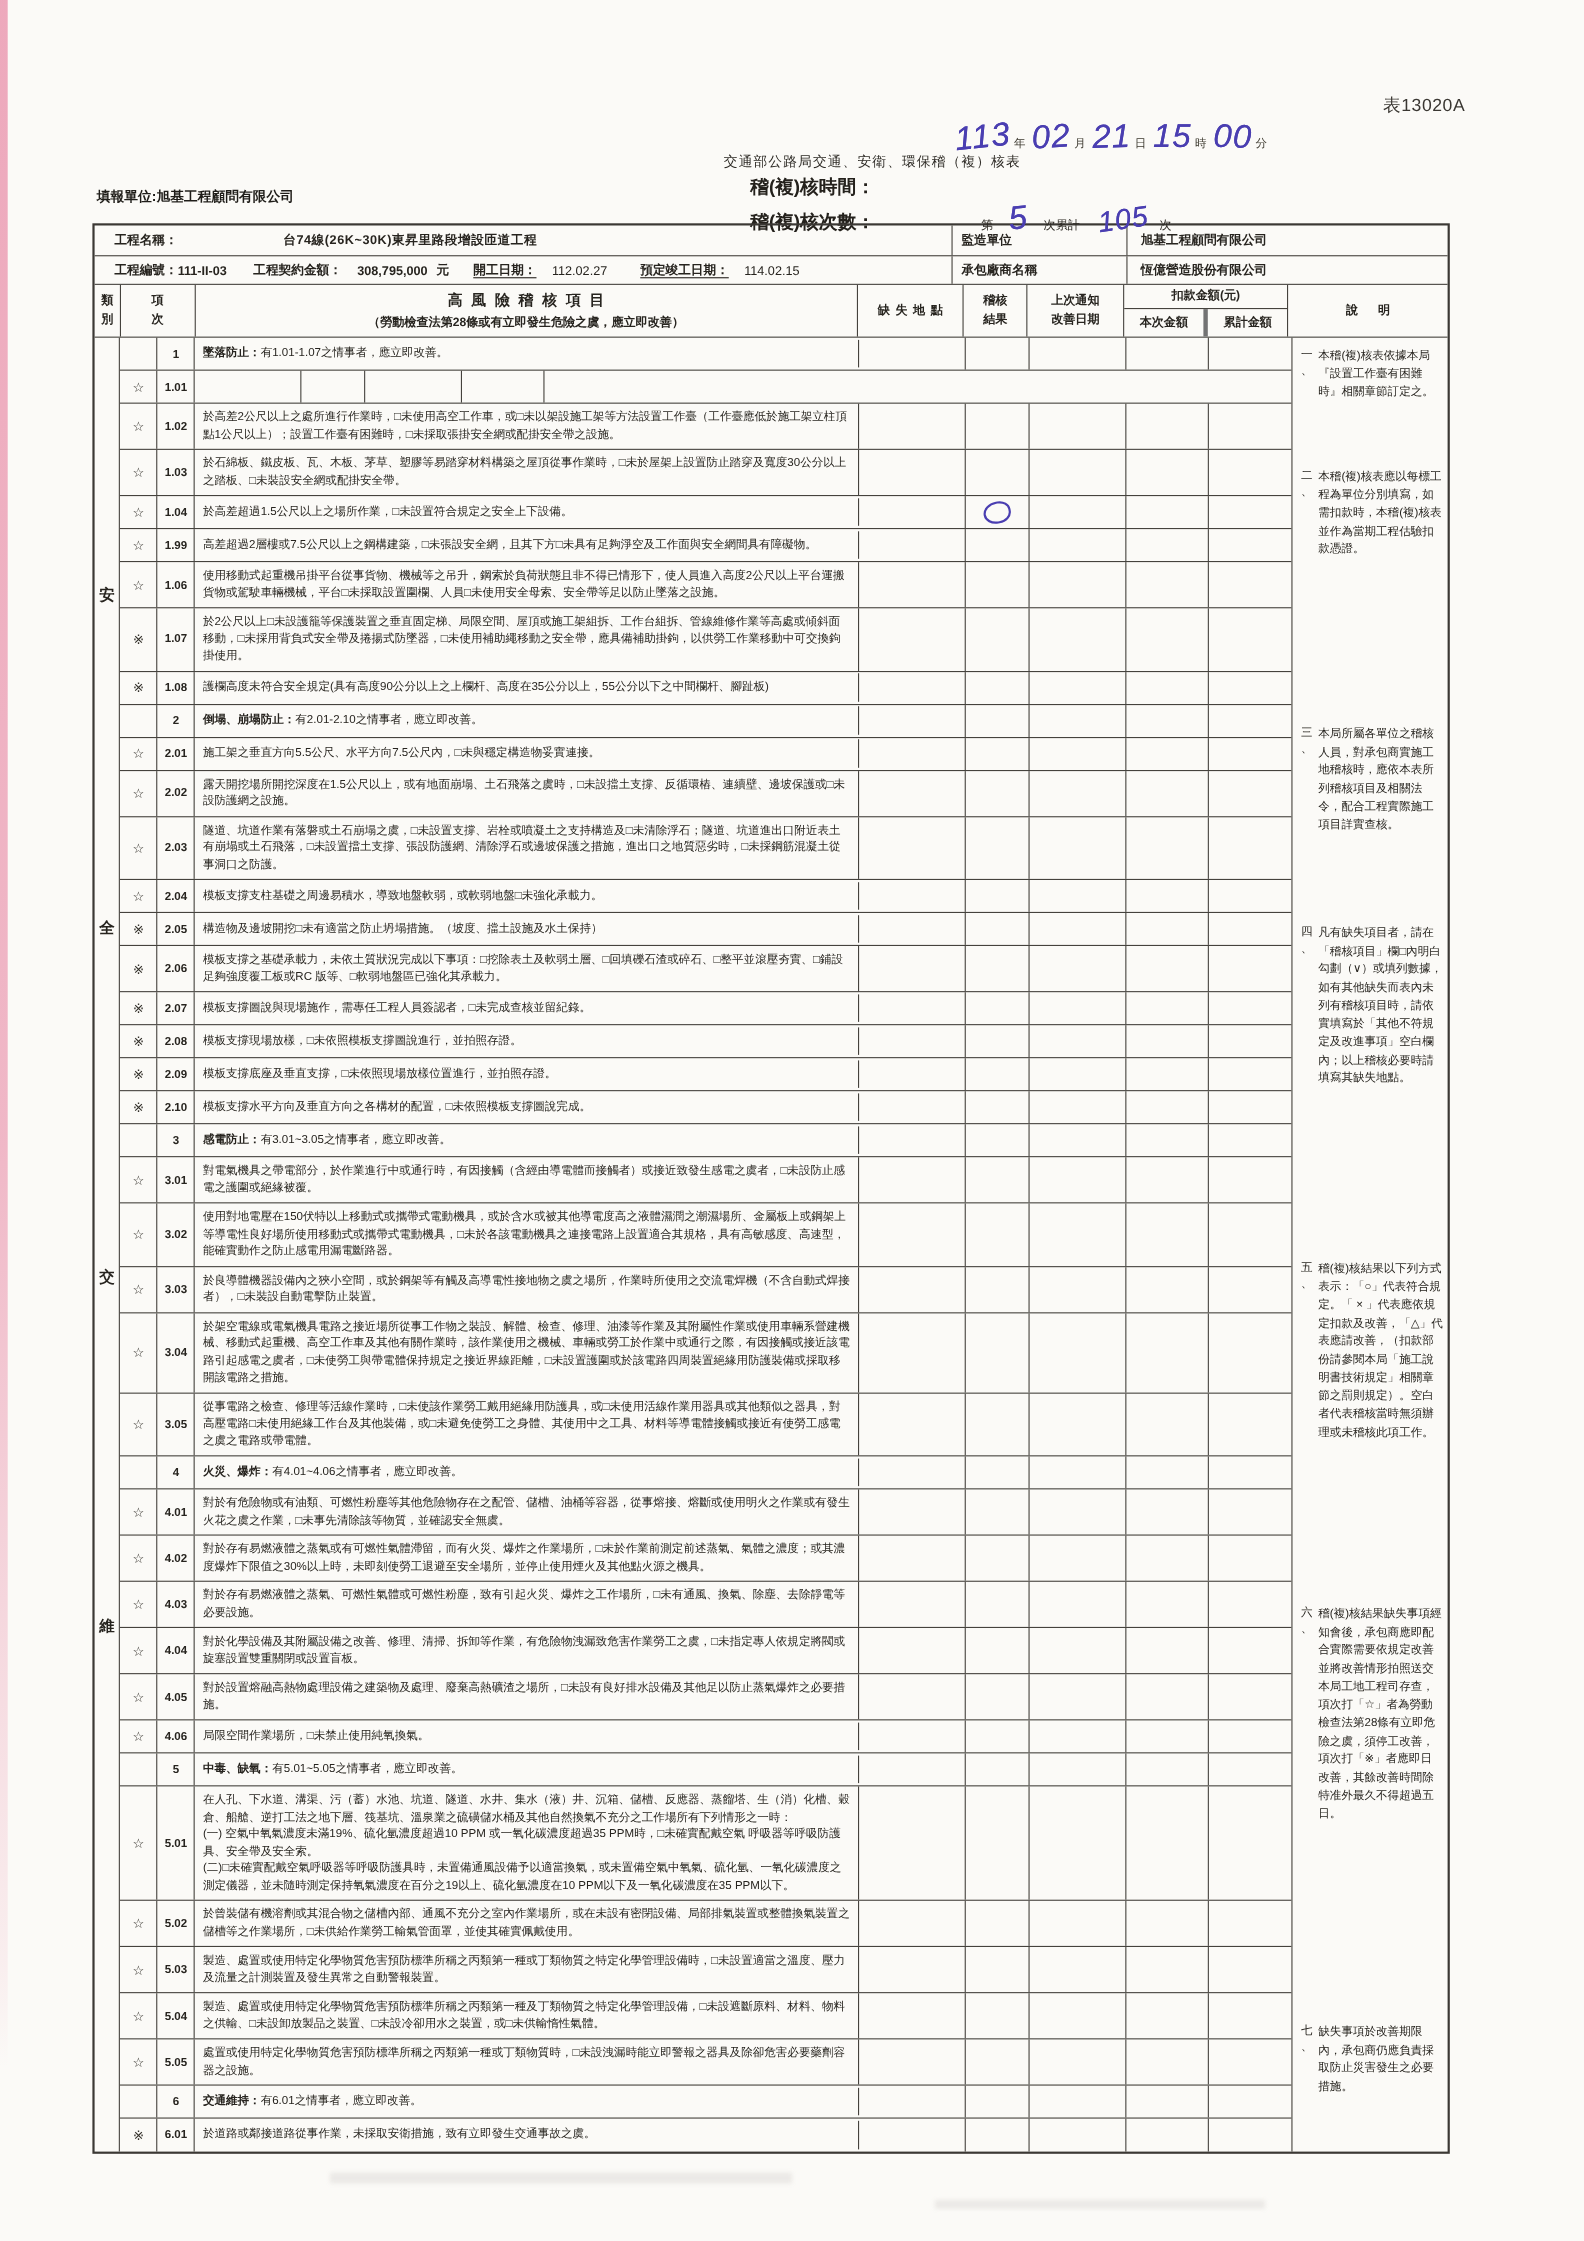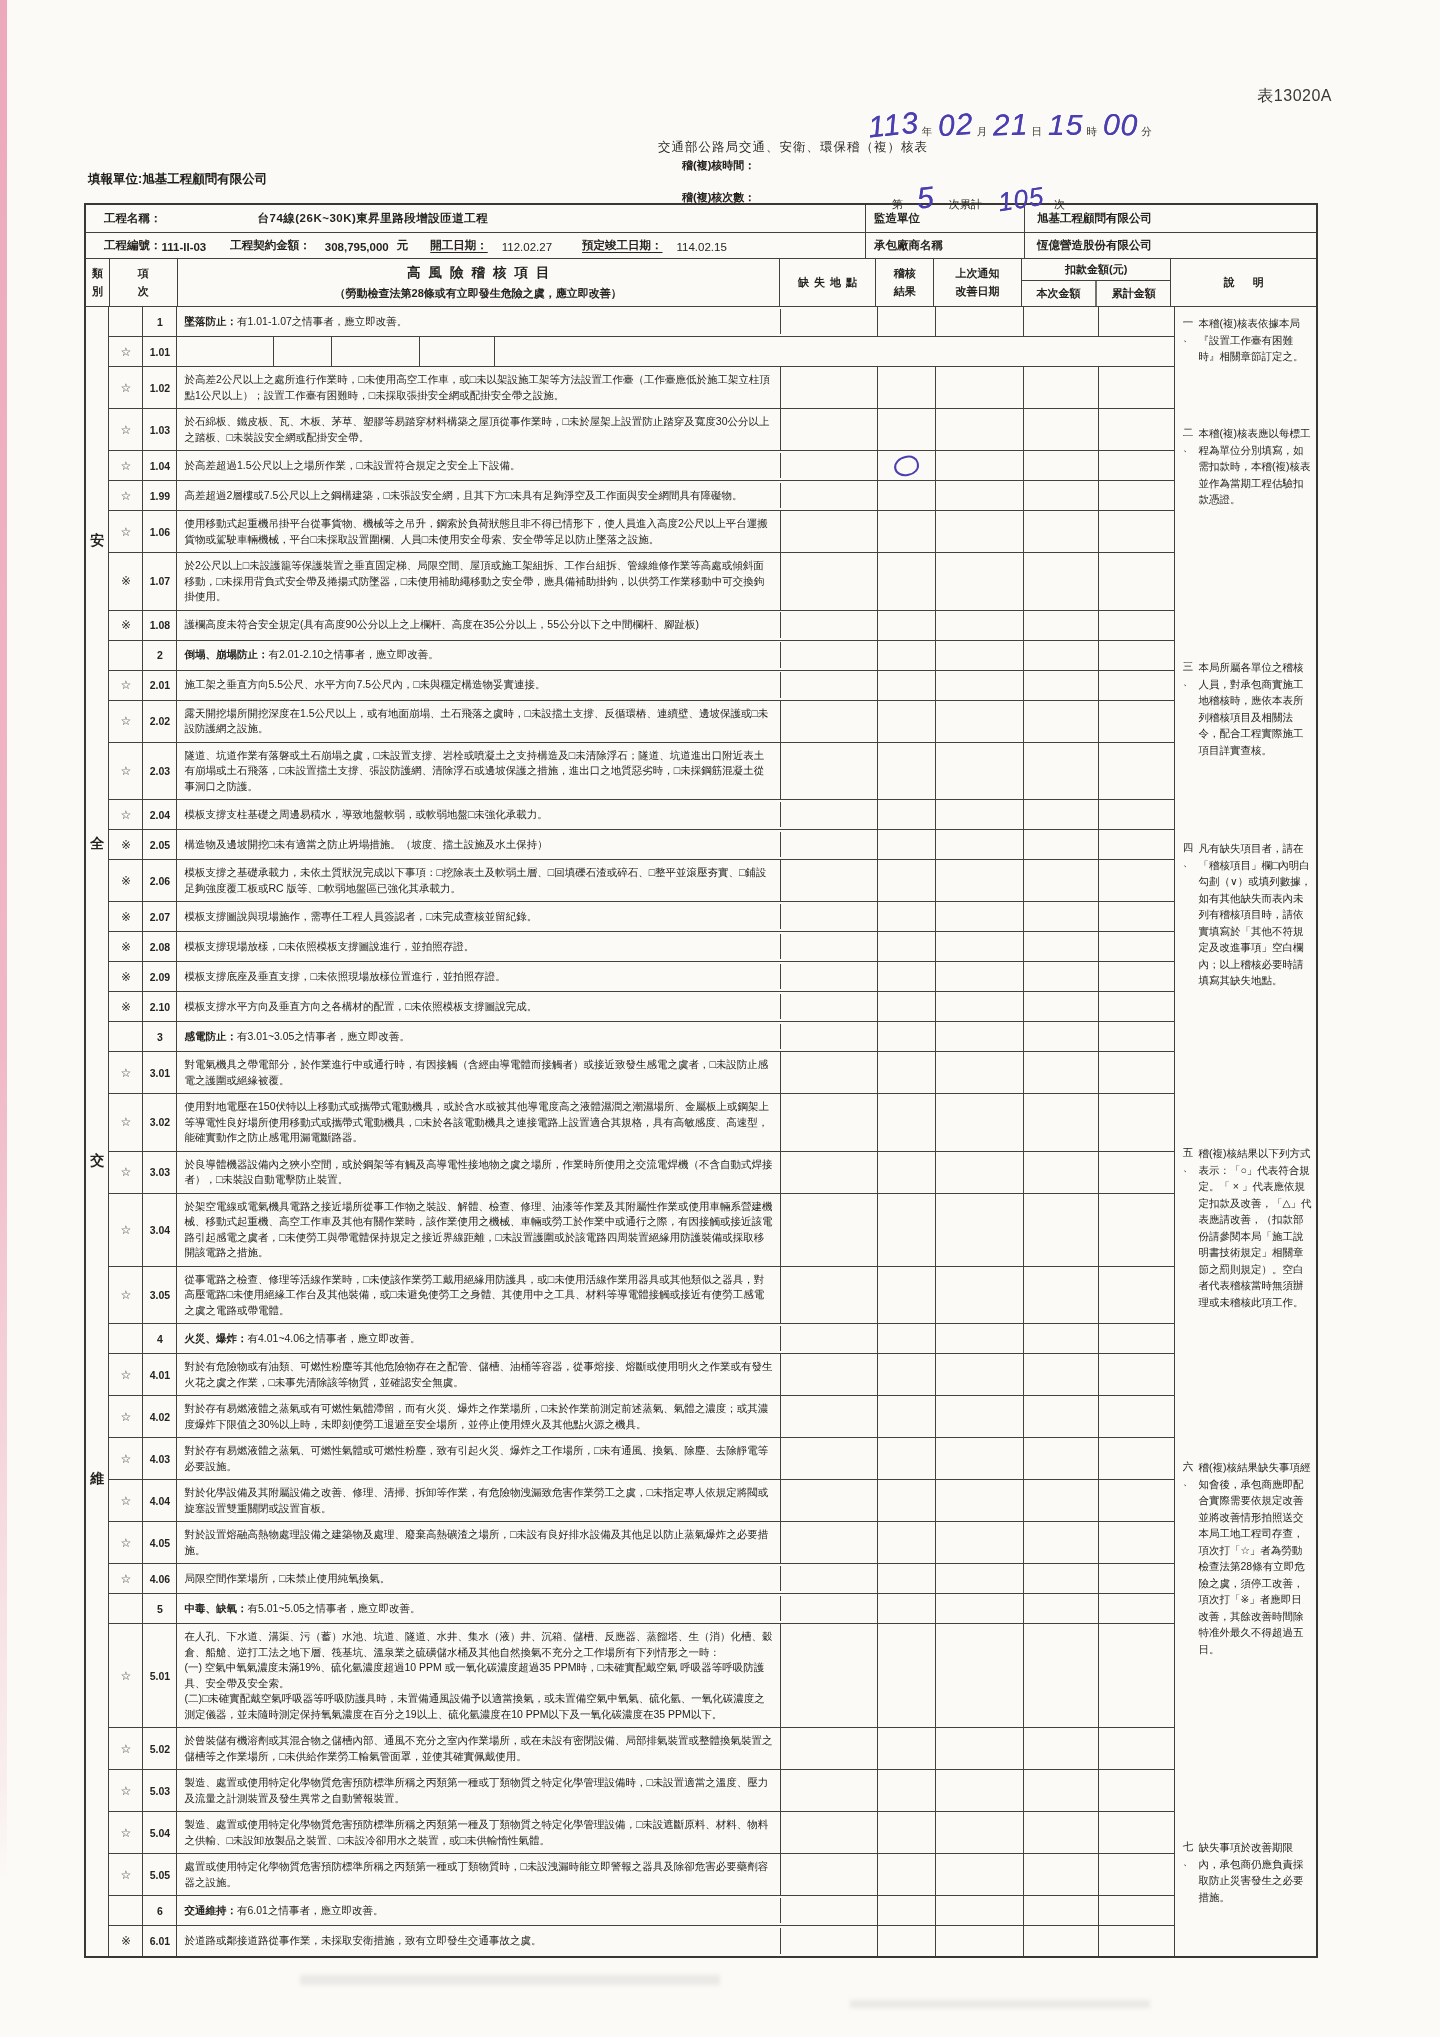--- a/index.html
+++ b/index.html
@@ -8,21 +8,21 @@
     background:#fbfaf7;
     font-family:"Liberation Sans","DejaVu Sans",sans-serif;
     color:#27241f;
     -webkit-font-smoothing:antialiased;
   }
   .scan-edge{position:absolute;left:0;top:0;width:7px;height:1880px;
     background:linear-gradient(180deg,rgba(226,102,140,.55) 0%,rgba(226,102,140,.45) 55%,rgba(226,102,140,.08) 95%,transparent 100%);}
   .form-code{position:absolute;top:86px;right:108px;font-size:16px;letter-spacing:.5px;color:#3a3732;}
   .doc-title{position:absolute;top:139px;left:658px;font-size:12.5px;letter-spacing:1px;color:#2e2b26;}
   .filler-line{position:absolute;top:171px;left:88px;font-size:12.5px;font-weight:700;color:#1f1d19;}
-  .meta-label{position:absolute;font-size:11px;font-weight:700;color:#24211c;}
+  .meta-label{position:absolute;font-size:17px;font-weight:700;color:#24211c;}
   .hw-line{position:absolute;display:flex;align-items:baseline;z-index:5;}
   .hw{color:#4a3eb1;font-size:30px;font-style:italic;font-weight:400;line-height:1;
       text-shadow:0 0 .5px #4a3eb1;transform:rotate(-4deg);letter-spacing:1px;}
   .hw.small{font-size:26px;}
   .unit{font-size:10.5px;color:#3c392f;margin:0 6px 2px 3px;}
   .printed{font-size:11px;color:#2c2923;}
 
   .paper-table{position:absolute;left:84px;top:203px;width:1234px;border:2px solid #3b3834;background:transparent;box-sizing:border-box;z-index:2;}
   .paper-table *{box-sizing:border-box;}
   .hrow{display:flex;border-bottom:1px solid #45423d;}
@@ -40,21 +40,21 @@
   .colhdr>div:last-child{border-right:none;}
   .hc-cat{width:24px;} .hc-itemno{width:68px;} .hc-title{width:604px;}
   .hc-loc{width:97px;font-size:13px;letter-spacing:5px;padding-left:5px;}
   .hc-res{width:58px;} .hc-not{width:88px;} .hc-ded{width:150px;padding:0!important;}
   .hc-rem{width:145px;font-size:13px;letter-spacing:18px;padding-left:18px;}
   .hc-title .t1{font-size:13.5px;letter-spacing:8px;padding-left:8px;}
   .hc-title .t2{font-size:11px;margin-top:2px;}
   .ded-top{height:22px;display:flex;align-items:center;justify-content:center;width:100%;border-bottom:1px solid #45423d;}
   .ded-bottom{flex:1;display:flex;width:100%;}
   .ded-bottom span{flex:1;display:flex;align-items:center;justify-content:center;}
-  .ded-bottom span:first-child{border-right:2px solid #737373;}
+  .ded-bottom span:first-child{border-right:4px solid #737373;}
 
   .tbody{display:flex;align-items:stretch;}
   .cat-col{width:24px;border-right:1px solid #45423d;position:relative;}
   .cat-char{position:absolute;left:0;width:100%;text-align:center;font-size:14px;font-weight:700;}
   .rows-col{flex:1;display:flex;flex-direction:column;}
   .row{display:flex;border-bottom:1px solid #45423d;min-height:30px;align-items:stretch;}
   .row:last-child{border-bottom:none;}
   .row>div{border-right:1px solid #45423d;display:flex;align-items:center;}
   .c-star{width:34px;justify-content:center;font-size:12px;color:#34312b;}
   .c-num{width:34px;justify-content:center;font-size:10.5px;font-weight:600;}

